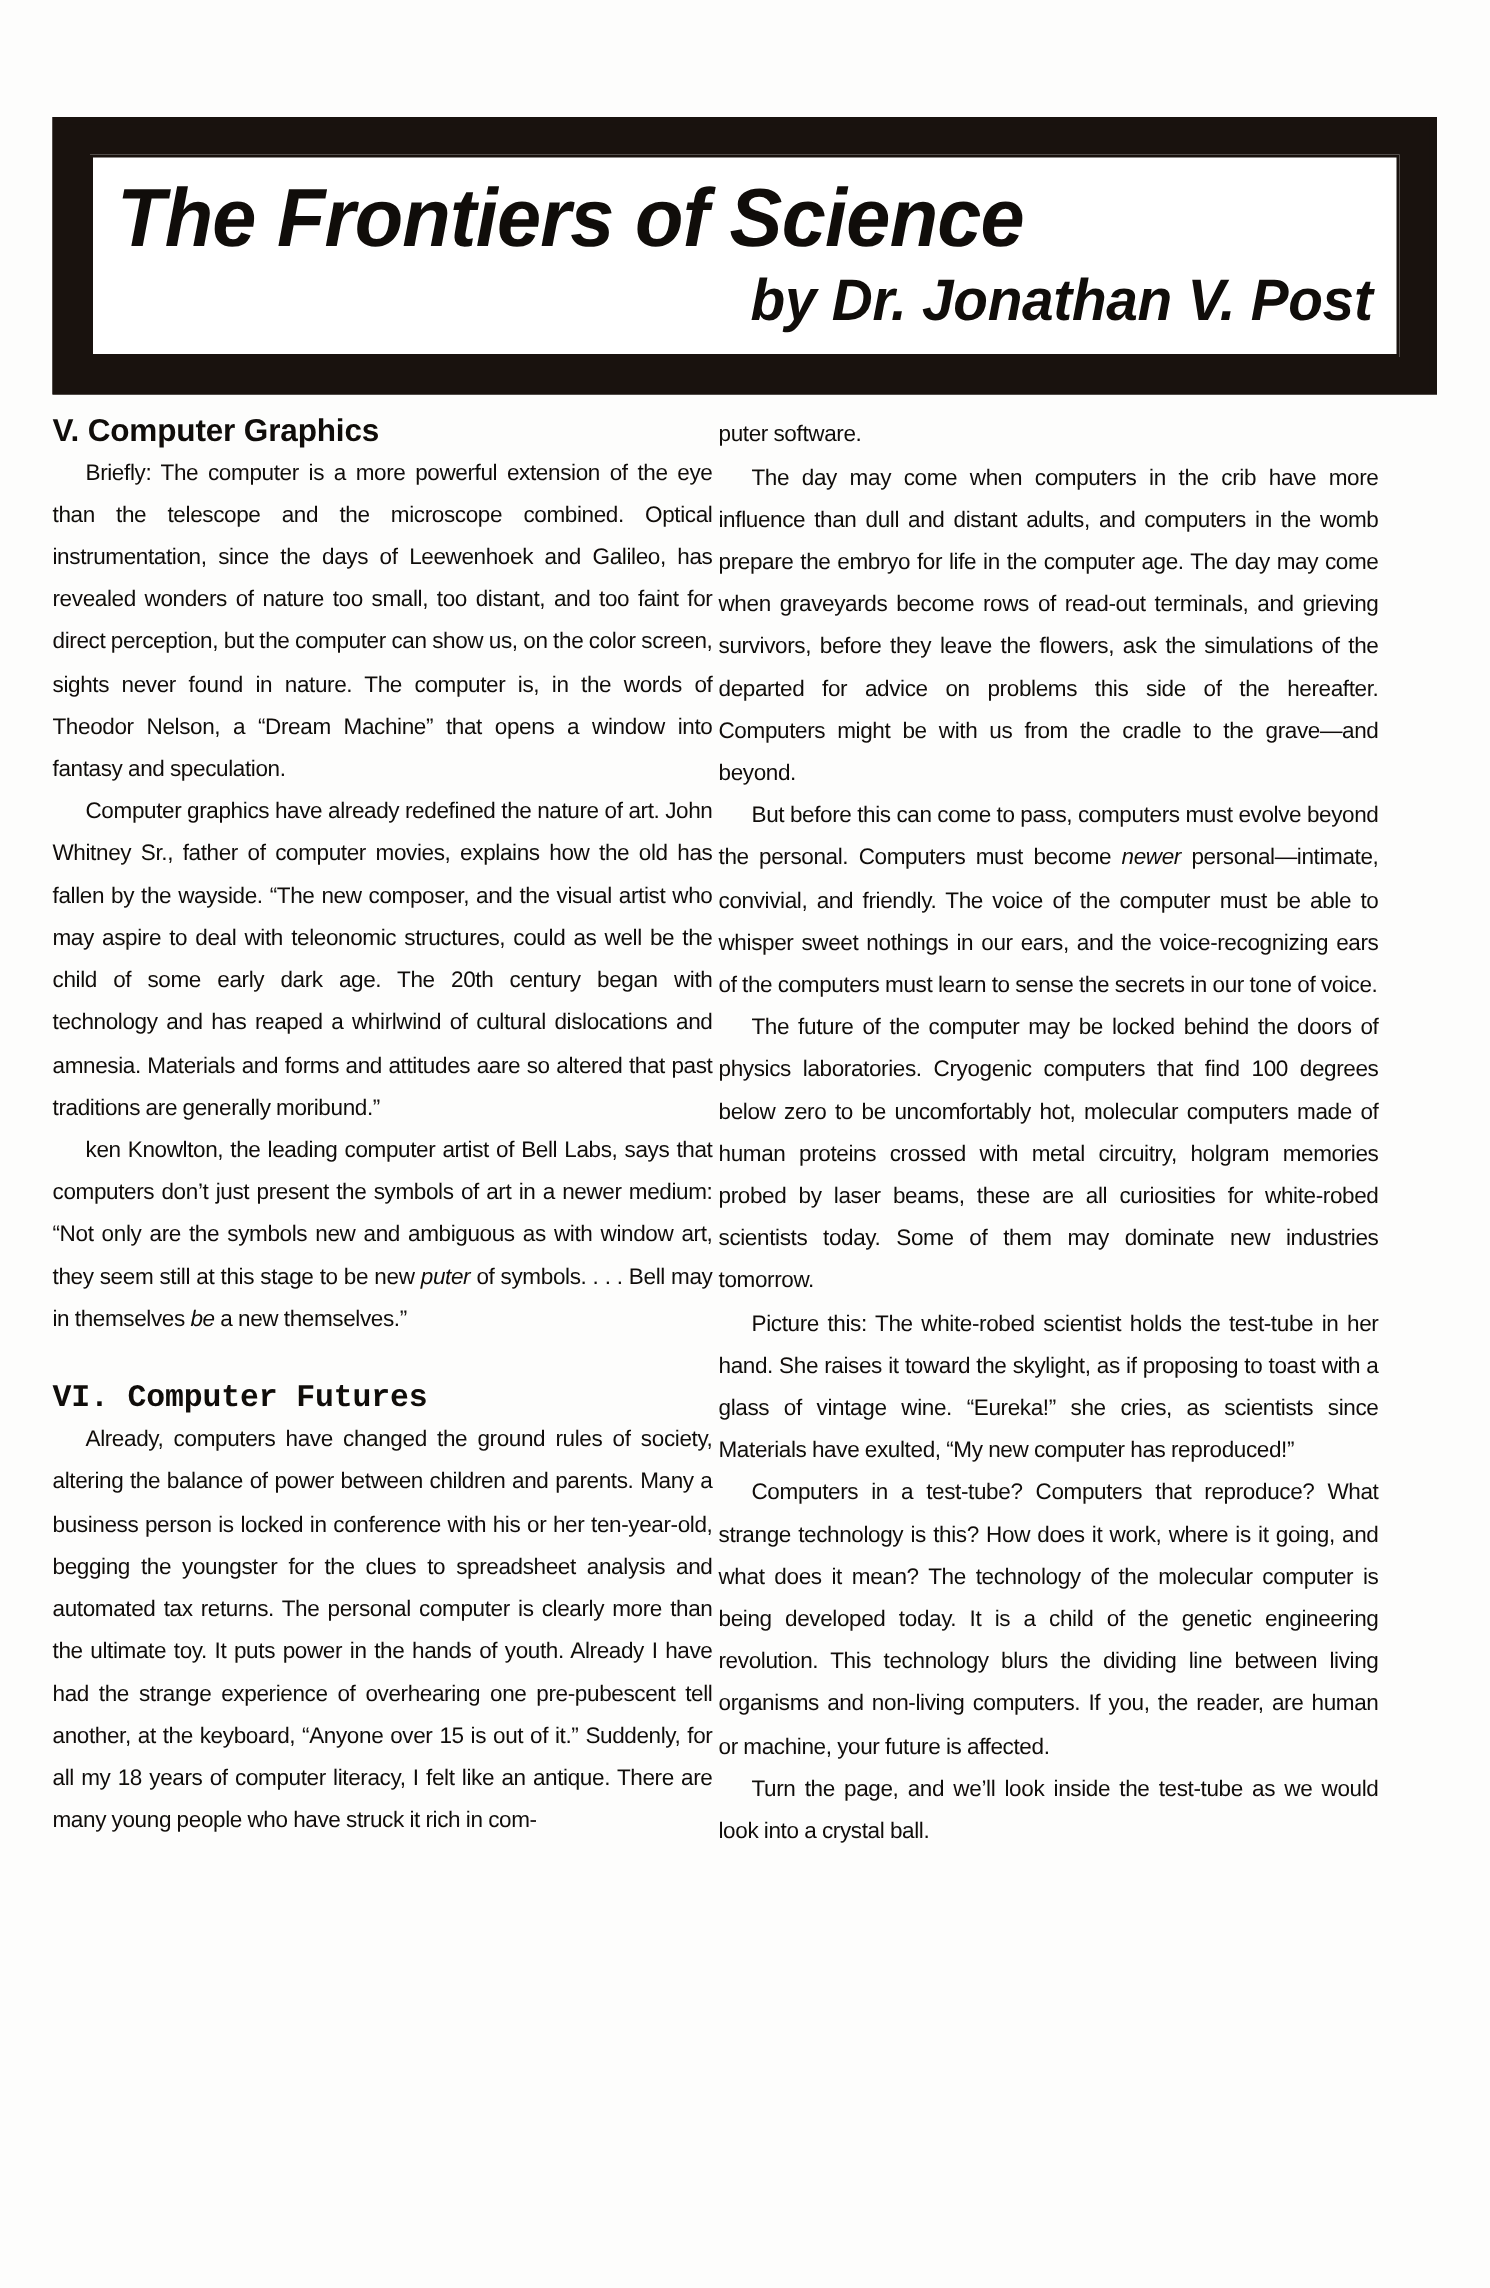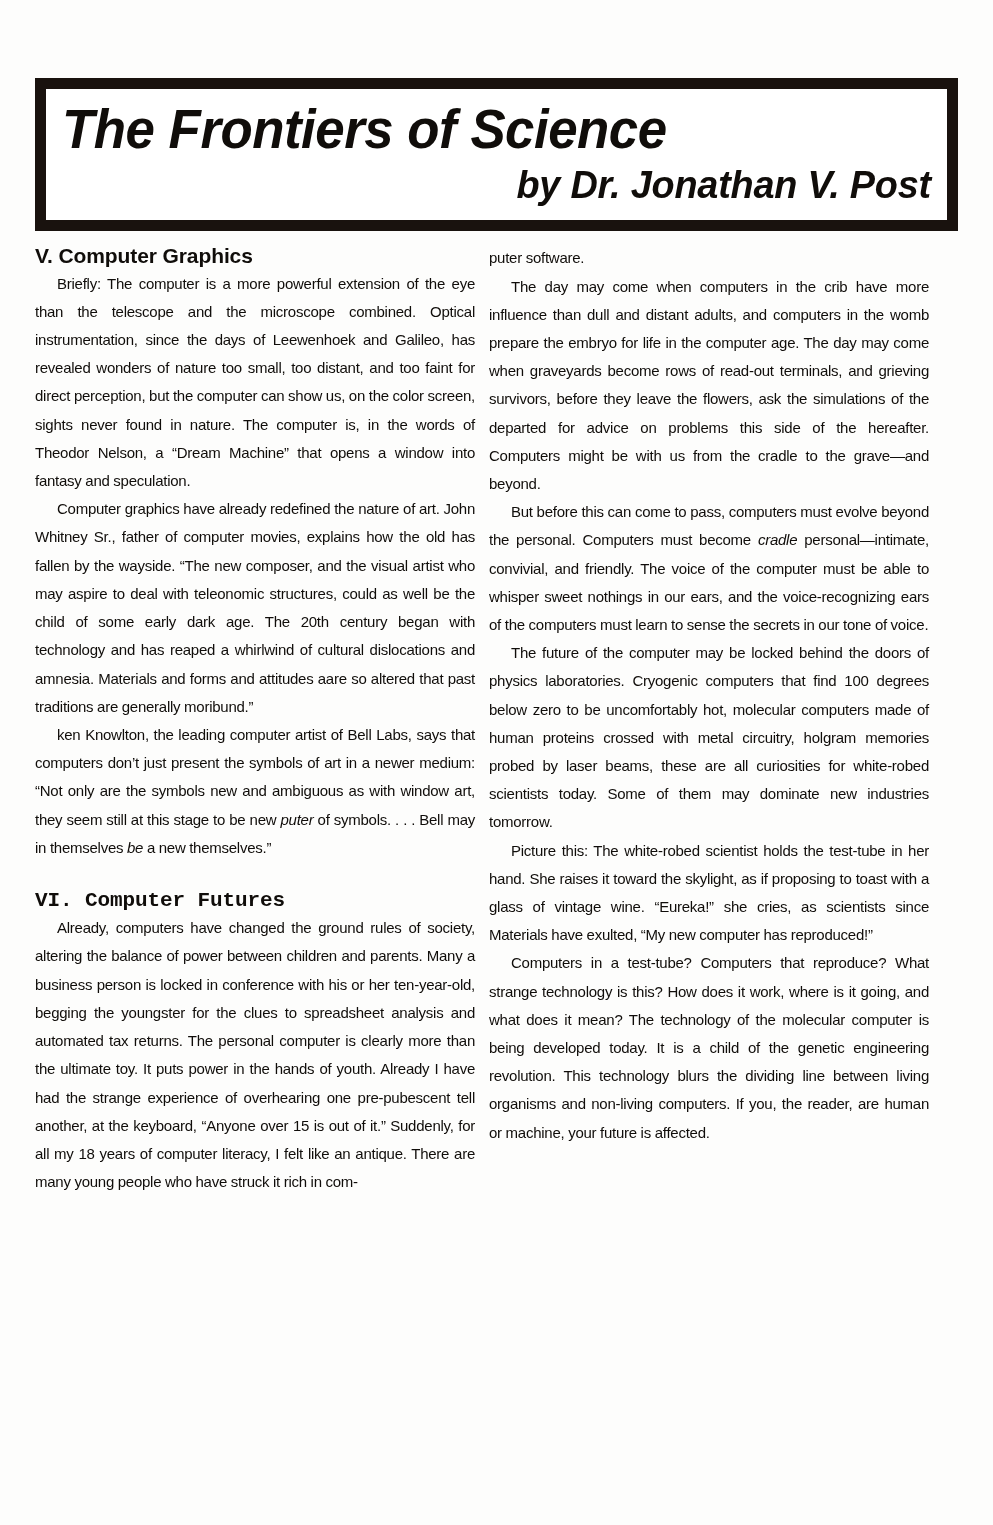--- a/index.html
+++ b/index.html
@@ -20,21 +20,21 @@
     width: 993px;
     height: 1525px;
     box-sizing: border-box;
     padding: 0 35px;
   }
 
   
   .title-box {
     margin-top: 78px;
     border: 5px solid #19120e;
-    padding: 4px;
+    padding: 20px;
     background: #19120e;
   }
   .title-box-inner {
     border: 2px solid #19120e;
     background: #ffffff;
     padding: 12px 16px 14px 16px;
   }
   .masthead-title {
     font-size: 55px;
     font-weight: bold;
@@ -56,21 +56,21 @@
     text-align: right;
     margin: 6px 0 0 0;
     white-space: nowrap;
     transform: scaleX(0.97);
     transform-origin: right center;
   }
 
   
   .columns {
     display: flex;
-    gap: 14px;
+    gap: 4px;
     margin-top: 13px;
   }
   .column {
     width: 440px;
     flex: 0 0 440px;
   }
 
   h2.section-heading {
     font-size: 21px;
     font-weight: bold;
@@ -130,21 +130,22 @@
         <span>ken Knowlton, the leading computer artist of Bell Labs, says that computers don’t just present the symbols of art in a newer medium: “Not only are the symbols new and ambiguous as with window art, they seem still at this stage to be new </span><em>puter</em><span> of symbols. . . . Bell may in themselves </span><em>be</em><span> a new themselves.”</span>
       </p>
       <h2 class="section-heading spaced">VI. Computer Futures</h2>
       <p class="body-par">Already, computers have changed the ground rules of society, altering the balance of power between children and parents. Many a business person is locked in conference with his or her ten-year-old, begging the youngster for the clues to spreadsheet analysis and automated tax returns. The personal computer is clearly more than the ultimate toy. It puts power in the hands of youth. Already I have had the strange experience of overhearing one pre-pubescent tell another, at the keyboard, “Anyone over 15 is out of it.” Suddenly, for all my 18 years of computer literacy, I felt like an antique. There are many young people who have struck it rich in com-</p>
     </div>
 
     <div class="column">
       <p class="body-par no-indent last-line-left">puter software.</p>
       <p class="body-par">The day may come when computers in the crib have more influence than dull and distant adults, and computers in the womb prepare the embryo for life in the computer age. The day may come when graveyards become rows of read-out terminals, and grieving survivors, before they leave the flowers, ask the simulations of the departed for advice on problems this side of the hereafter. Computers might be with us from the cradle to the grave—and beyond.</p>
       <p class="body-par last-line-left">
-        <span>But before this can come to pass, computers must evolve beyond the personal. Computers must become </span><em>cradle</em><span> personal—intimate, convivial, and friendly. The voice of the computer must be able to whisper sweet nothings in our ears, and the voice-recognizing ears of the computers must learn to sense the secrets in our tone of voice.</span>
+        <span>But before this can come to pass, computers must evolve beyond the personal. Computers must become </span><em>newer</em><span> personal—intimate, convivial, and friendly. The voice of the computer must be able to whisper sweet nothings in our ears, and the voice-recognizing ears of the computers must learn to sense the secrets in our tone of voice.</span>
       </p>
       <p class="body-par last-line-left">The future of the computer may be locked behind the doors of physics laboratories. Cryogenic computers that find 100 degrees below zero to be uncomfortably hot, molecular computers made of human proteins crossed with metal circuitry, holgram memories probed by laser beams, these are all curiosities for white-robed scientists today. Some of them may dominate new industries tomorrow.</p>
       <p class="body-par last-line-left">Picture this: The white-robed scientist holds the test-tube in her hand. She raises it toward the skylight, as if proposing to toast with a glass of vintage wine. “Eureka!” she cries, as scientists since Materials have exulted, “My new computer has reproduced!”</p>
       <p class="body-par last-line-left">Computers in a test-tube? Computers that reproduce? What strange technology is this? How does it work, where is it going, and what does it mean? The technology of the molecular computer is being developed today. It is a child of the genetic engineering revolution. This technology blurs the dividing line between living organisms and non-living computers. If you, the reader, are human or machine, your future is affected.</p>
+      <p class="body-par last-line-left">Turn the page, and we’ll look inside the test-tube as we would look into a crystal ball.</p>
     </div>
 
   </div>
 </div>
 
 </body></html>

